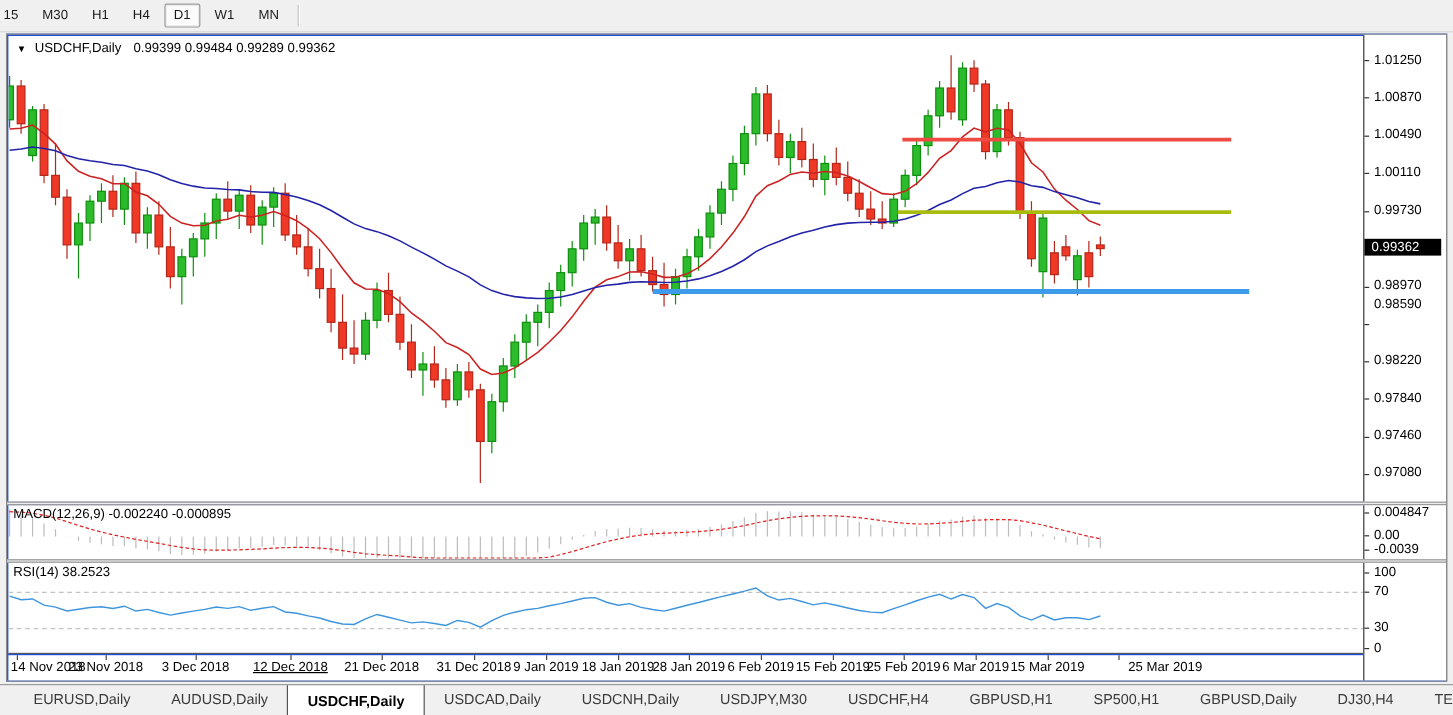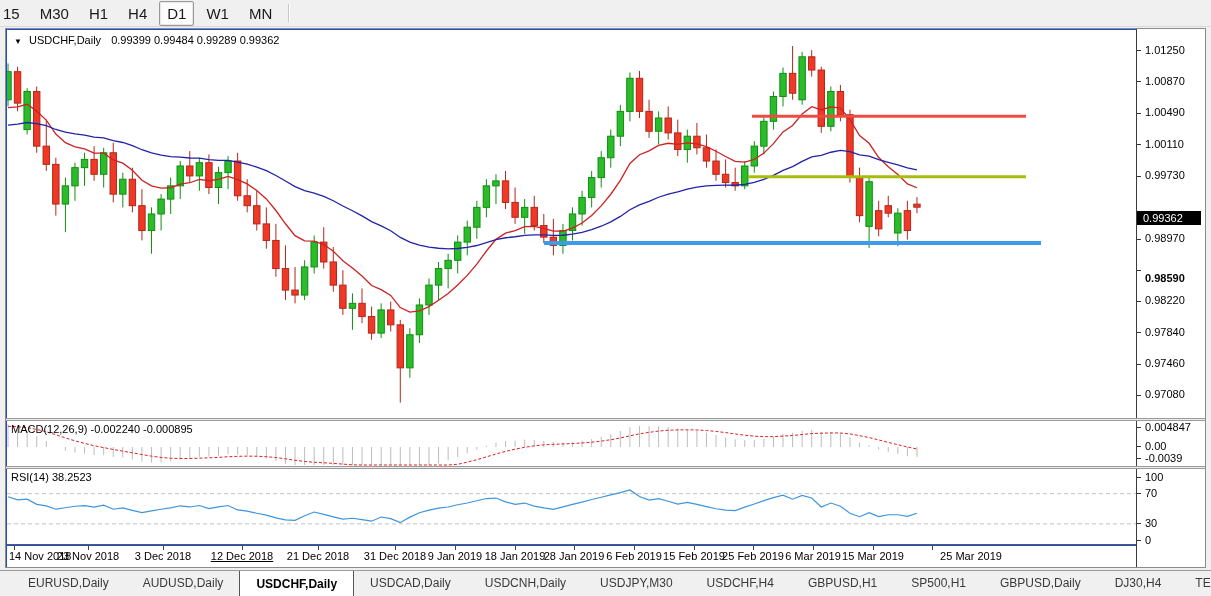--- a/index.html
+++ b/index.html
@@ -2,21 +2,21 @@
 <html><head>
 <meta charset="utf-8">
 <style>
   * { box-sizing: border-box; margin: 0; padding: 0; }
   html,body { width:1211px; height:596px; overflow:hidden; background:#f0f0f0;
     font-family:"Liberation Sans", sans-serif; }
 
   
   .toolbar { position:absolute; left:0; top:0; width:1211px; height:27px;
     background:#f0f0f0; border-bottom:1px solid #d9d9d9; display:flex; align-items:center; }
-  .tfbtn { font-size:15px; color:#1a1a1a; padding:3px 7px; margin:0 2px;
+  .tfbtn { font-size:11px; color:#1a1a1a; padding:3px 7px; margin:0 2px;
     border:1px solid transparent; border-radius:2px; cursor:default; }
   .tfbtn.first { padding-left:2px; margin-left:0; }
   .tfbtn.active { background:#fcfcfc; border:1px solid #999; box-shadow:inset 0 0 0 1px #e8e8e8; }
   .tsep { width:2px; height:18px; border-left:1px solid #c8c8c8; border-right:1px solid #fff; margin-left:6px; }
 
   
   .chartwin { position:absolute; left:5px; top:28px; width:1201px; height:540px;
     background:#1d4ed8; border:1px solid #8b8b8b; }
   .panel { position:absolute; left:1px; width:1129px; background:#fff; overflow:hidden; }
   .panel svg { display:block; }
@@ -428,21 +428,21 @@
       <div class="axlabel" style="top: 45.94px;">1.00870</div>
       <div class="axtick" style="top: 83.87px;"></div>
       <div class="axlabel" style="top: 77.37px;">1.00490</div>
       <div class="axtick" style="top: 115.31px;"></div>
       <div class="axlabel" style="top: 108.81px;">1.00110</div>
       <div class="axtick" style="top: 146.75px;"></div>
       <div class="axlabel" style="top: 140.25px;">0.99730</div>
       <div class="axtick" style="top: 209.62px;"></div>
       <div class="axlabel" style="top: 203.12px;">0.98970</div>
       <div class="axtick" style="top: 241.06px;"></div>
-      <div class="axlabel" style="top: 243px; font-weight: bold;">0.98590</div>
+      <div class="axlabel" style="top: 219px;">0.98590</div>
       <div class="axtick" style="top: 271.67px;"></div>
       <div class="axlabel" style="top: 265.17px;">0.98220</div>
       <div class="axtick" style="top: 303.11px;"></div>
       <div class="axlabel" style="top: 296.61px;">0.97840</div>
       <div class="axtick" style="top: 334.55px;"></div>
       <div class="axlabel" style="top: 328.05px;">0.97460</div>
       <div class="axtick" style="top: 365.98px;"></div>
       <div class="axlabel" style="top: 359.48px;">0.97080</div>
       <div class="axtick" style="top: 398px;"></div>
       <div class="axlabel" style="top: 391.5px;">0.004847</div>
@@ -451,21 +451,21 @@
       <div class="axtick" style="top: 429px;"></div>
       <div class="axlabel" style="top: 422.5px;">-0.0039</div>
       <div class="axtick" style="top: 448px;"></div>
       <div class="axlabel" style="top: 441.5px;">100</div>
       <div class="axtick" style="top: 464px;"></div>
       <div class="axlabel" style="top: 457.5px;">70</div>
       <div class="axtick" style="top: 494px;"></div>
       <div class="axlabel" style="top: 487.5px;">30</div>
       <div class="axtick" style="top: 511px;"></div>
       <div class="axlabel" style="top: 504.5px;">0</div>
-      <div class="pricetag" style="top: 170.19px; margin-top: 12px;">0.99362</div>
+      <div class="pricetag" style="top: 170.19px;">0.99362</div>
     </div>
 </div>
 
 <div class="tabbar" id="tabbar">
     <div class="tab">EURUSD,Daily</div>
     <div class="tabdiv"></div>
     <div class="tab">AUDUSD,Daily</div>
     <div class="tab active">USDCHF,Daily</div>
     <div class="tab">USDCAD,Daily</div>
     <div class="tabdiv"></div>

